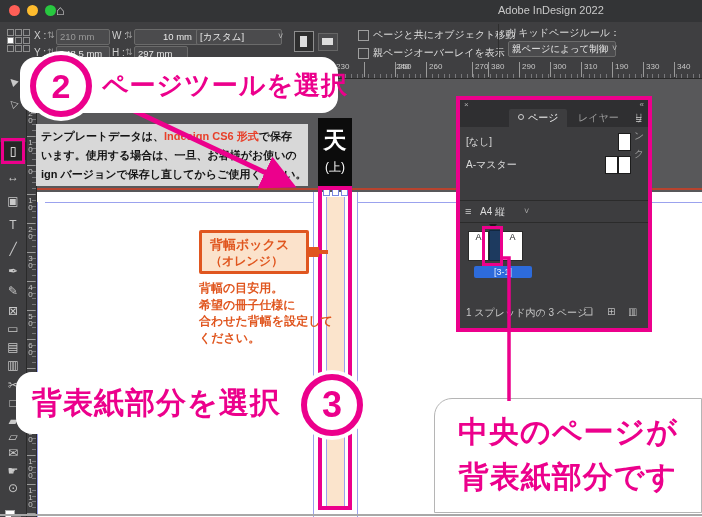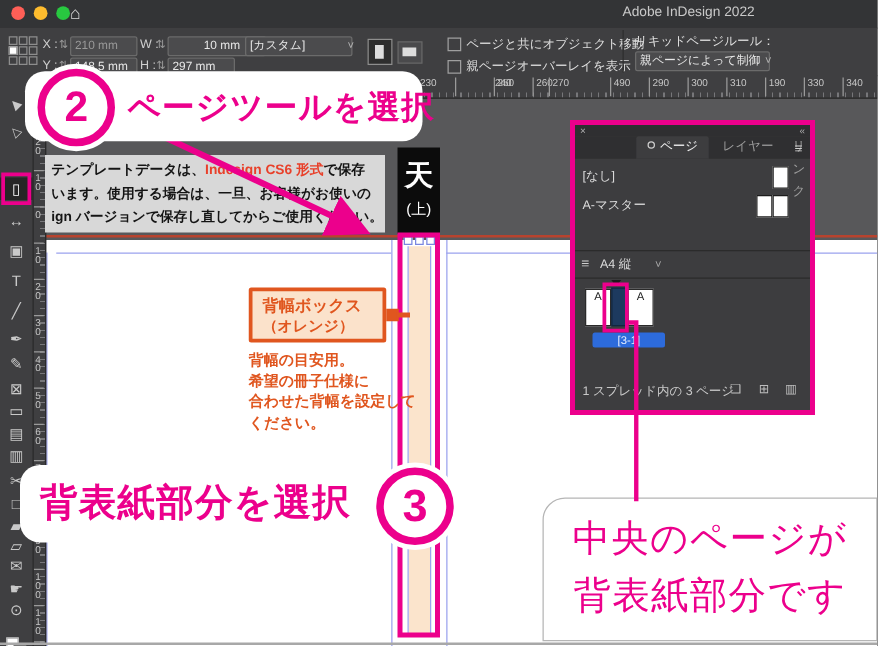--- a/index.html
+++ b/index.html
@@ -99,21 +99,21 @@
         text-align:center;font-weight:bold;color:#ec008c;}
   .c2box{left:20px;top:57px;width:318px;height:56px;}
   .c2txt{left:102px;top:57px;height:56px;line-height:56px;font-size:26px;font-weight:bold;letter-spacing:1px;}
   .c2num{left:30px;top:55px;width:50px;height:50px;font-size:34px;line-height:50px;}
   .c3box{left:16px;top:372px;width:290px;height:62px;}
   .c3txt{left:32px;top:372px;height:62px;line-height:62px;font-size:30px;font-weight:bold;letter-spacing:1px;}
   .c3num{left:301px;top:374px;width:50px;height:50px;font-size:36px;line-height:50px;}
   .thumbhl{left:482px;top:226px;width:21px;height:40px;border:3px solid #ec008c;box-sizing:border-box;}
   .noteBox{left:434px;top:398px;width:268px;height:115px;background:#fff;border:1px solid #b5b5b5;
            border-radius:18px 0 0 0;text-align:center;padding-top:10px;box-sizing:border-box;}
-  .noteBox div{font-size:30px;font-weight:normal;line-height:45px;letter-spacing:1px;}
+  .noteBox div{font-size:30px;font-weight:bold;line-height:45px;letter-spacing:1px;}
   .winbottom{left:0;top:514px;width:702px;height:2px;background:#a8a8a8;}
   svg.overlay{position:absolute;left:0;top:0;pointer-events:none;}
 </style>
 </head>
 <body>
 
 <div class="stage">
 
   <div class="a titlebar">
     <div class="a tl red"></div>
@@ -187,22 +187,22 @@
     <div class="handle" style="left:287px;top:111px;"></div>
     <div class="handle" style="left:296px;top:111px;"></div>
     <div class="handle" style="left:305px;top:111px;"></div>
   </div>
 
   <div class="a hruler" id="hruler">
       <span class="rlabel" style="left: 307px;">230</span>
       <span class="rlabel" style="left: 338px; padding-left: 31px;">240</span>
       <span class="rlabel" style="left: 369px;">250</span>
       <span class="rlabel" style="left: 400px;">260</span>
-      <span class="rlabel" style="left: 413px;">270</span>
-      <span class="rlabel" style="left: 462px;">490</span>
+      <span class="rlabel" style="left: 446px;">270</span>
+      <span class="rlabel" style="left: 462px;">380</span>
       <span class="rlabel" style="left: 493px;">290</span>
       <span class="rlabel" style="left: 524px;">300</span>
       <span class="rlabel" style="left: 555px;">310</span>
       <span class="rlabel" style="left: 586px;">190</span>
       <span class="rlabel" style="left: 617px;">330</span>
       <span class="rlabel" style="left: 648px;">340</span>
     </div>
   <div class="a vruler" id="vruler">
       <span class="vlabel" style="top: 29px;">20</span>
       <span class="vlabel" style="top: 58px;">10</span>

